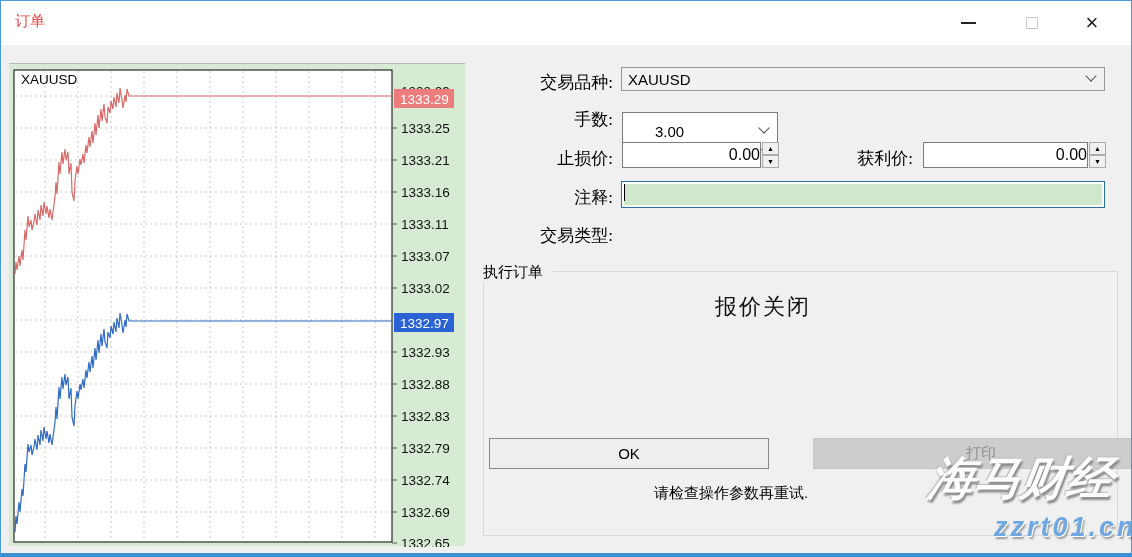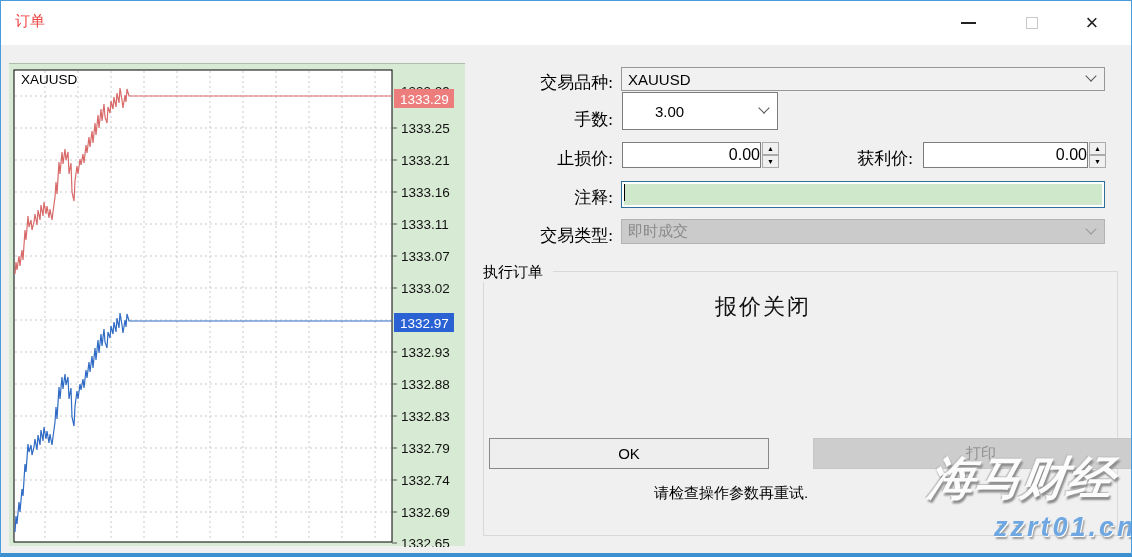--- a/index.html
+++ b/index.html
@@ -148,21 +148,21 @@
   <div class="flabel" style="left:480px;top:146px;width:132px;">止损价:</div>
   <div class="flabel" style="left:800px;top:146px;width:112px;">获利价:</div>
   <div class="flabel" style="left:480px;top:185px;width:132px;text-align:right;">注释:</div>
   <div class="flabel" style="left:480px;top:223px;width:132px;">交易类型:</div>
 
   <div class="combo" style="left:620px;top:66px;width:484px;height:24px;background:#f1f1f1;">
     <span>XAUUSD</span>
     <span class="chev"></span>
   </div>
 
-  <div class="combo" style="left:621px;top:91px;width:156px;height:38px;border-color:#7c7c7c;padding-left:32px;">
+  <div class="combo" style="left:621px;top:111px;width:156px;height:38px;border-color:#7c7c7c;padding-left:32px;">
     <span>3.00</span>
     <span class="chev"></span>
   </div>
 
   <div class="spinwrap" style="left:621px;top:141px;width:157px;">
     <div class="spininput" style="width:139px;">0.00</div>
     <div class="spincol">
       <div class="spinbtn spin-up">
         <span>▲</span>
       </div>
@@ -182,24 +182,20 @@
         <span>▼</span>
       </div>
     </div>
   </div>
 
   <div id="comment-field">
     <div id="comment-inner"></div>
     <div id="caret"></div>
   </div>
 
-  <div class="combo" id="type-combo" style="left:620px;top:218px;width:484px;height:25px;">
-    <span>即时成交</span>
-    <span class="chev"></span>
-  </div>
 
   <div id="group-box"></div>
   <div id="group-title">执行订单</div>
   <div id="quote-closed">报价关闭</div>
 
   <div class="btn" id="ok-btn">OK</div>
   <div class="btn" id="print-btn">打印</div>
 
   <div id="status-text">请检查操作参数再重试.</div>
 

